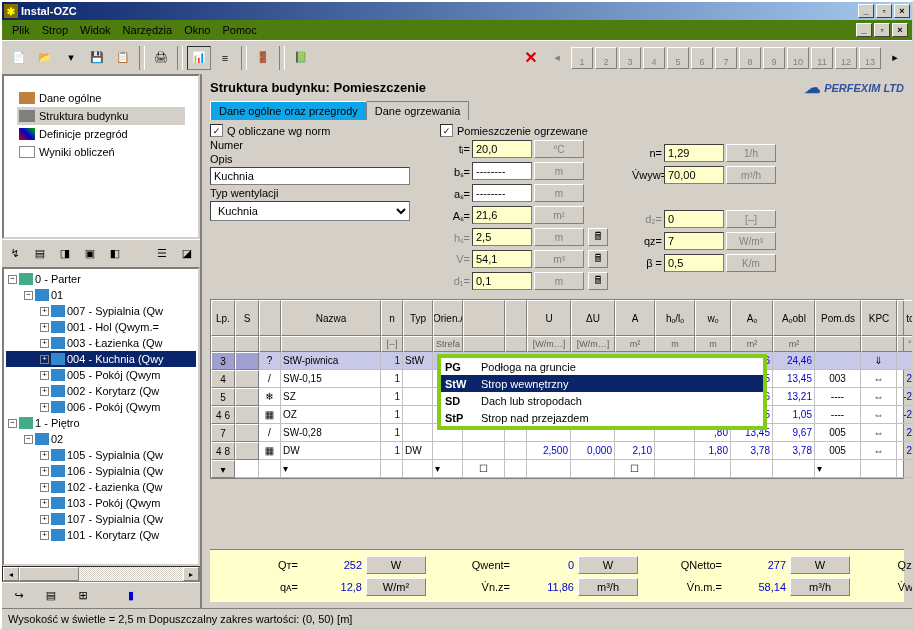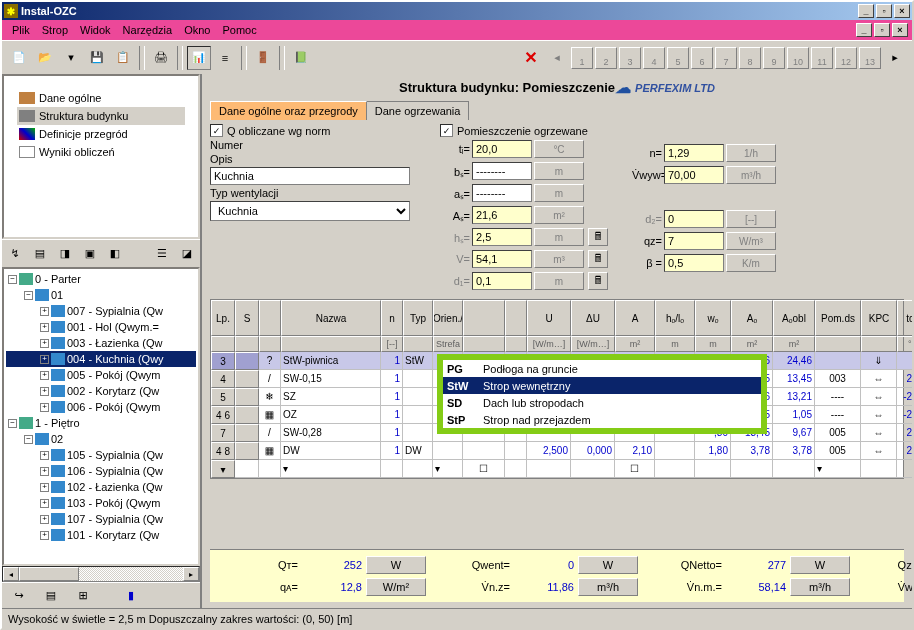--- a/index.html
+++ b/index.html
@@ -3,47 +3,47 @@
 <meta charset="utf-8">
 <style>
 *{box-sizing:border-box;margin:0;padding:0;font-family:Tahoma,Arial,sans-serif;font-size:11px}
 body{background:#d4d0c8;overflow:hidden}
 .window{width:914px;height:630px;border:2px solid #d4d0c8;border-top-color:#fff;border-left-color:#fff;display:flex;flex-direction:column}
 .titlebar{height:18px;background:linear-gradient(90deg,#0a246a,#a6caf0);color:#fff;display:flex;align-items:center;padding:0 2px;font-weight:bold}
 .titlebar .icon{width:14px;height:14px;background:#8a6d00;margin-right:3px;display:flex;align-items:center;justify-content:center;color:#ff0;font-size:10px}
 .titlebar .title{flex:1}
 .titlebtns{display:flex;gap:2px}
 .titlebtn{width:16px;height:14px;background:#d4d0c8;border:1px solid #fff;border-right-color:#404040;border-bottom-color:#404040;display:flex;align-items:center;justify-content:center;font-size:9px;font-weight:bold;color:#000}
-.menubar{height:20px;background:#ec4899;display:flex;align-items:center;padding:0 4px;justify-content:space-between}
+.menubar{height:20px;background:#4d7c0f;display:flex;align-items:center;padding:0 4px;justify-content:space-between}
 .menubar .menus{display:flex}
 .menubar span{padding:2px 6px;cursor:default}
 .toolbar{height:34px;background:#d4d0c8;display:flex;align-items:center;padding:2px 4px;border-top:1px solid #fff;gap:0}
 .tbtn{width:24px;height:24px;display:flex;align-items:center;justify-content:center;margin:0 1px;border:1px solid transparent}
 .tsep{width:6px;height:24px;border-left:1px solid #808080;border-right:1px solid #fff;margin:0 3px}
 .redx{color:#d00;font-size:16px;font-weight:bold}
 .navnum{width:22px;height:22px;border:1px solid #808080;border-top-color:#fff;border-left-color:#fff;display:flex;align-items:end;justify-content:center;font-size:9px;color:#808080;margin:0 1px;padding-bottom:1px}
 .mainarea{flex:1;display:flex;overflow:hidden}
 .leftpane{width:200px;display:flex;flex-direction:column;border-right:2px solid #808080}
 .navtree{background:#fff;border:2px inset #d4d0c8;height:165px;padding:13px}
 .navitem{display:flex;align-items:center;height:18px;gap:4px;padding:1px 2px}
 .navitem.sel{background:#d4d0c8}
 .navicon{width:16px;height:12px}
 .lefttools{height:28px;border-top:1px solid #fff;display:flex;align-items:center;padding:2px;gap:3px}
 .lefttools .tbtn{width:20px;height:20px}
 .projtree{flex:1;background:#fff;border:2px inset #d4d0c8;overflow:auto;padding:2px}
 .tnode{white-space:nowrap;height:16px;display:flex;align-items:center}
 .tnode .pm{width:9px;height:9px;border:1px solid #808080;display:inline-flex;align-items:center;justify-content:center;font-size:8px;line-height:1;margin-right:2px}
 .tnode .ic{width:14px;height:12px;display:inline-block;margin-right:2px}
 .rightpane{flex:1;display:flex;flex-direction:column;background:#d4d0c8;overflow:hidden}
-.rphdr{display:flex;align-items:center;padding:4px 8px;justify-content:center}
+.rphdr{display:flex;align-items:center;padding:4px 8px;justify-content:space-between}
 .rphdr h2{font-size:13px;font-weight:bold}
 .logo{font-size:11px;color:#3050a0;font-weight:bold;font-style:italic;display:flex;align-items:center;gap:4px}
 .tabs{display:flex;padding:0 8px}
 .tab{padding:3px 8px;border:1px solid #808080;border-bottom:none;background:#d4d0c8;margin-right:-1px}
-.tab.active{background:#fdba74;border-top-color:#fff;border-left-color:#fff;position:relative;z-index:1}
+.tab.active{background:#0ea5e9;border-top-color:#fff;border-left-color:#fff;position:relative;z-index:1}
 .lbl{font-size:11px}
 .inp{border:1px solid #808080;border-top-color:#404040;border-left-color:#404040;height:18px;padding:1px 3px;background:#fff}
 .inp.yel{background:#ffffcc}
 .unitbtn{width:50px;height:18px;background:#d4d0c8;border:1px solid #fff;border-right-color:#808080;border-bottom-color:#808080;text-align:center;color:#808080;font-size:10px;display:flex;align-items:center;justify-content:center}
 .iconbtn{width:20px;height:18px;background:#d4d0c8;border:1px solid #fff;border-right-color:#808080;border-bottom-color:#808080;display:flex;align-items:center;justify-content:center}
 .chk{display:flex;align-items:center;gap:4px}
 .chkbox{width:13px;height:13px;background:#fff;border:1px inset #808080;display:flex;align-items:center;justify-content:center;font-size:9px}
 .leftcol{display:flex;flex-direction:column;gap:2px}
 .midcol,.rightcol{display:flex;flex-direction:column;gap:2px}
 .prow{display:grid;grid-template-columns:30px 60px 52px 24px;gap:2px;align-items:center;height:20px}
@@ -53,21 +53,21 @@
 .ghdr>div{border:1px solid #fff;border-right-color:#808080;border-bottom-color:#808080;padding:17px 2px;text-align:center;font-size:10px;height:18px;display:flex;align-items:center;justify-content:center;overflow:hidden}
 .ghdr2{display:grid;grid-template-columns:24px 24px 22px 100px 22px 30px 30px 42px 22px 44px 44px 40px 40px 36px 42px 42px 46px 36px 32px 32px;background:#d4d0c8}
 .ghdr2>div{border:1px solid #fff;border-right-color:#808080;border-bottom-color:#808080;padding:1px;text-align:center;font-size:9px;height:16px;display:flex;align-items:center;justify-content:center;color:#606060}
 .grow{display:grid;grid-template-columns:24px 24px 22px 100px 22px 30px 30px 42px 22px 44px 44px 40px 40px 36px 42px 42px 46px 36px 32px 32px;background:#fff}
 .grow>div{border-right:1px solid #c0c0c0;border-bottom:1px solid #c0c0c0;padding:1px 2px;height:18px;display:flex;align-items:center;font-size:10px;overflow:hidden}
 .grow>div.r{justify-content:flex-end;color:#0000cc}
 .grow>div.c{justify-content:center}
 .grow>div.rh{background:#d4d0c8;border:1px solid #fff;border-right-color:#808080;border-bottom-color:#808080;justify-content:center;color:#000}
 .grow.sel>div{background:#c8c8e8}
 .grow.sel>div.rh{background:#a0a0d0}
-.dropdown{position:absolute;top:54px;left:226px;width:330px;background:#fff;border:6px solid #84cc16;z-index:100}
+.dropdown{position:absolute;top:54px;left:226px;width:330px;background:#fff;border:4px solid #84cc16;z-index:100}
 .ddrow{display:grid;grid-template-columns:36px 1fr;height:17px;font-size:11px}
 .ddrow>div{padding:1px 4px;display:flex;align-items:center}
 .ddrow.sel{background:#0a246a;color:#fff}
 .ddrow.bold>div:first-child{font-weight:bold}
 .summary{background:#ffffcc;border-top:1px solid #808080;padding:4px 8px;margin:0 8px}
 .sumrow{display:grid;grid-template-columns:80px 60px 60px 80px 60px 60px 80px 60px 60px 80px 60px 60px;gap:4px;align-items:center;height:22px}
 .sumrow>div{font-size:11px;text-align:right}
 .sumunit{background:#d4d0c8;border:1px solid #fff;border-right-color:#808080;border-bottom-color:#808080;height:18px;display:flex;align-items:center;justify-content:center;font-size:10px}
 .bottombar{height:26px;background:#d4d0c8;border-top:1px solid #fff;display:flex;align-items:center;padding:2px 4px;gap:6px}
 .statusbar{height:20px;background:#d4d0c8;border-top:1px solid #808080;padding:2px 6px;display:flex;align-items:center;font-size:11px}

